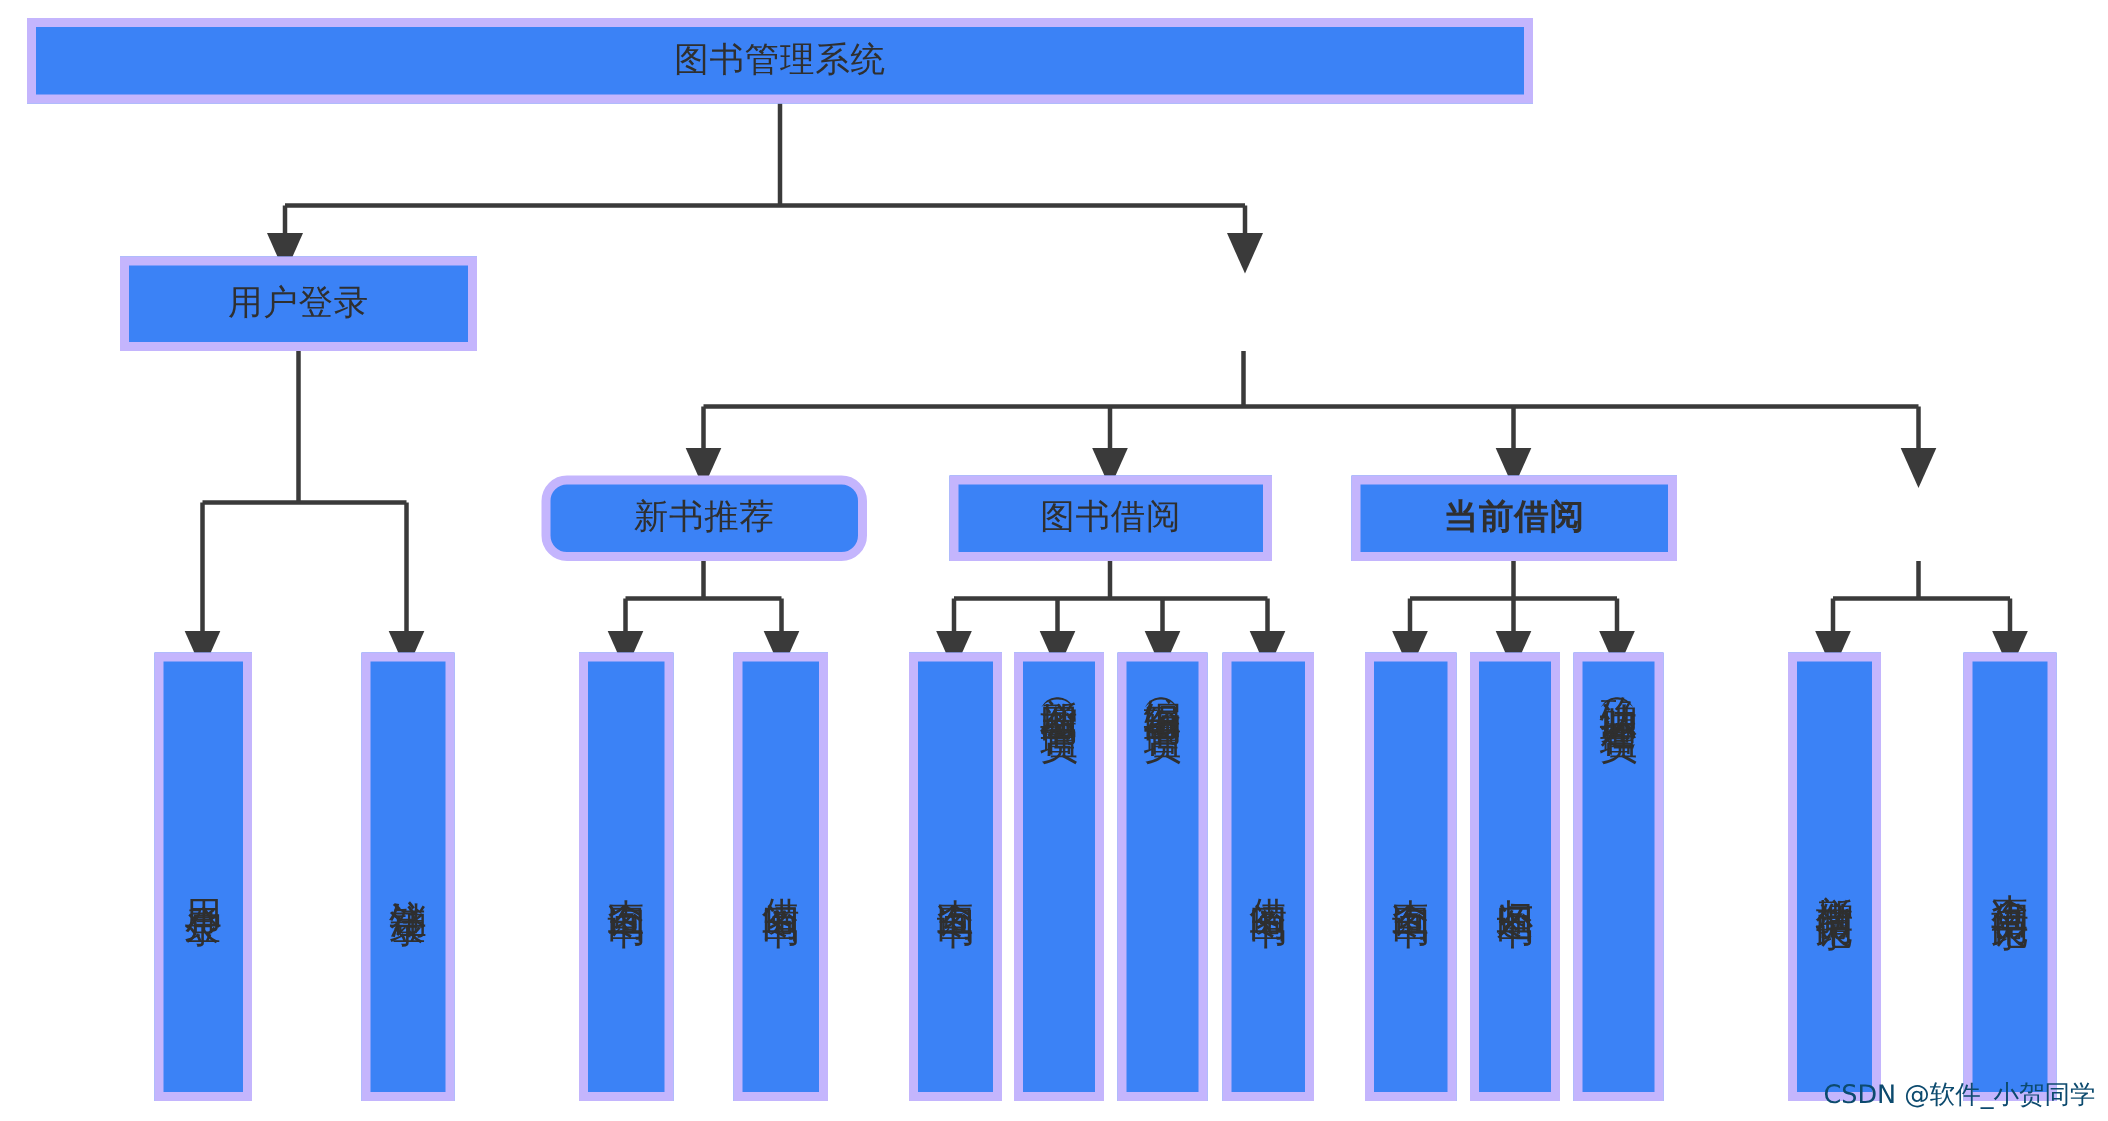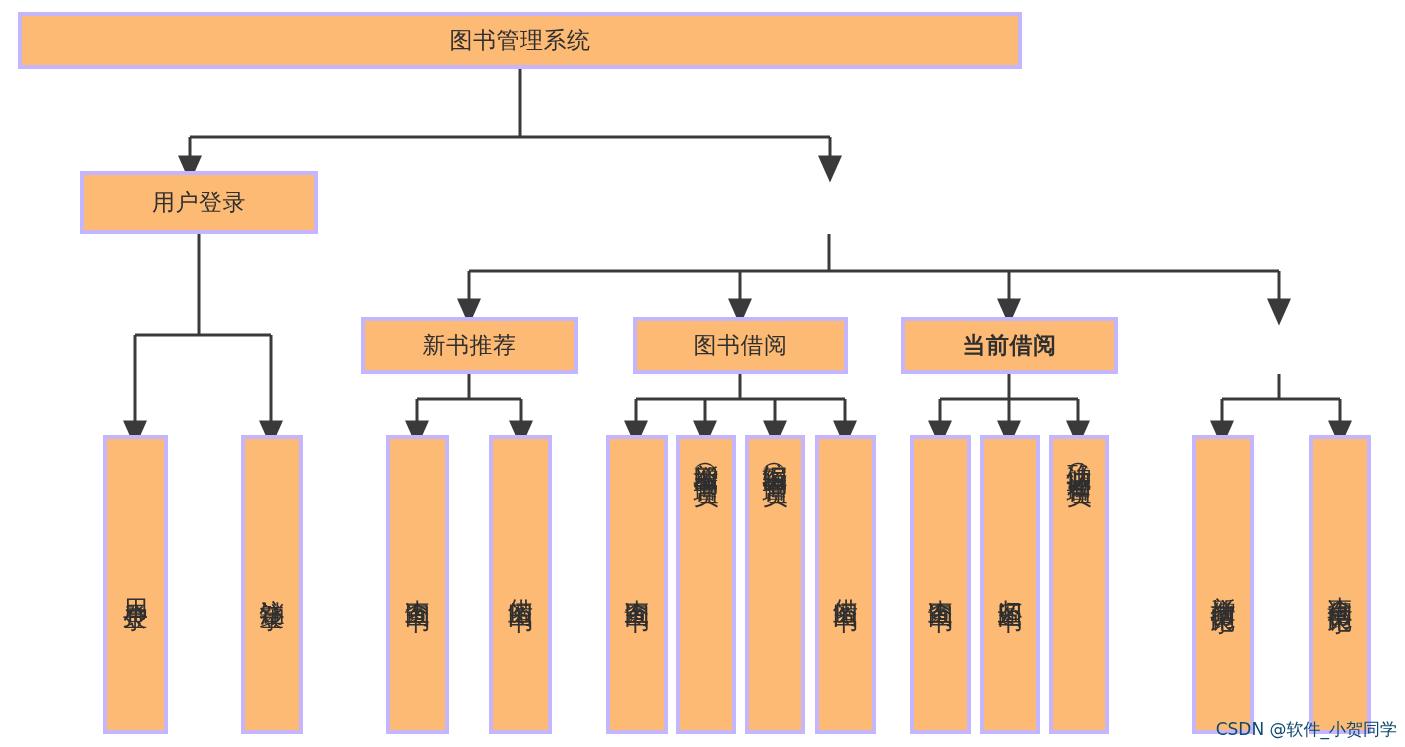--- a/index.html
+++ b/index.html
@@ -21,22 +21,22 @@
   #edge-layer {
     position: absolute;
     left: 0;
     top: 0;
     width: 1405px;
     height: 747px;
   }
   .node {
     position: absolute;
     box-sizing: border-box;
-    background: #fdba74;
-    border: 4px solid #c4b5fd;
+    background: #3b82f6;
+    border: 6px solid #c4b5fd;
     display: flex;
     align-items: center;
     justify-content: center;
     z-index: 2;
   }
   .node-label {
     color: #2f2f2f;
     line-height: 1.18;
     letter-spacing: 0.5px;
     white-space: nowrap;
@@ -130,21 +130,21 @@
 
   <div class="node horiz" style="left:18px; top:12px; width:1004px; height:57px;">
     <span class="node-label">图书管理系统</span>
   </div>
 
   <div class="node horiz" style="left:80px; top:171px; width:238px; height:63px;">
     <span class="node-label">用户登录</span>
   </div>
 
 
-  <div class="node horiz" style="left:361px; top:317px; width:217px; height:57px;">
+  <div class="node horiz" style="left:361px; top:317px; width:217px; height:57px;border-radius:17px;">
     <span class="node-label">新书推荐</span>
   </div>
 
   <div class="node horiz" style="left:633px; top:317px; width:215px; height:57px;">
     <span class="node-label">图书借阅</span>
   </div>
 
   <div class="node horiz" style="left:901px; top:317px; width:217px; height:57px;font-weight:bold;">
     <span class="node-label">当前借阅</span>
   </div>

